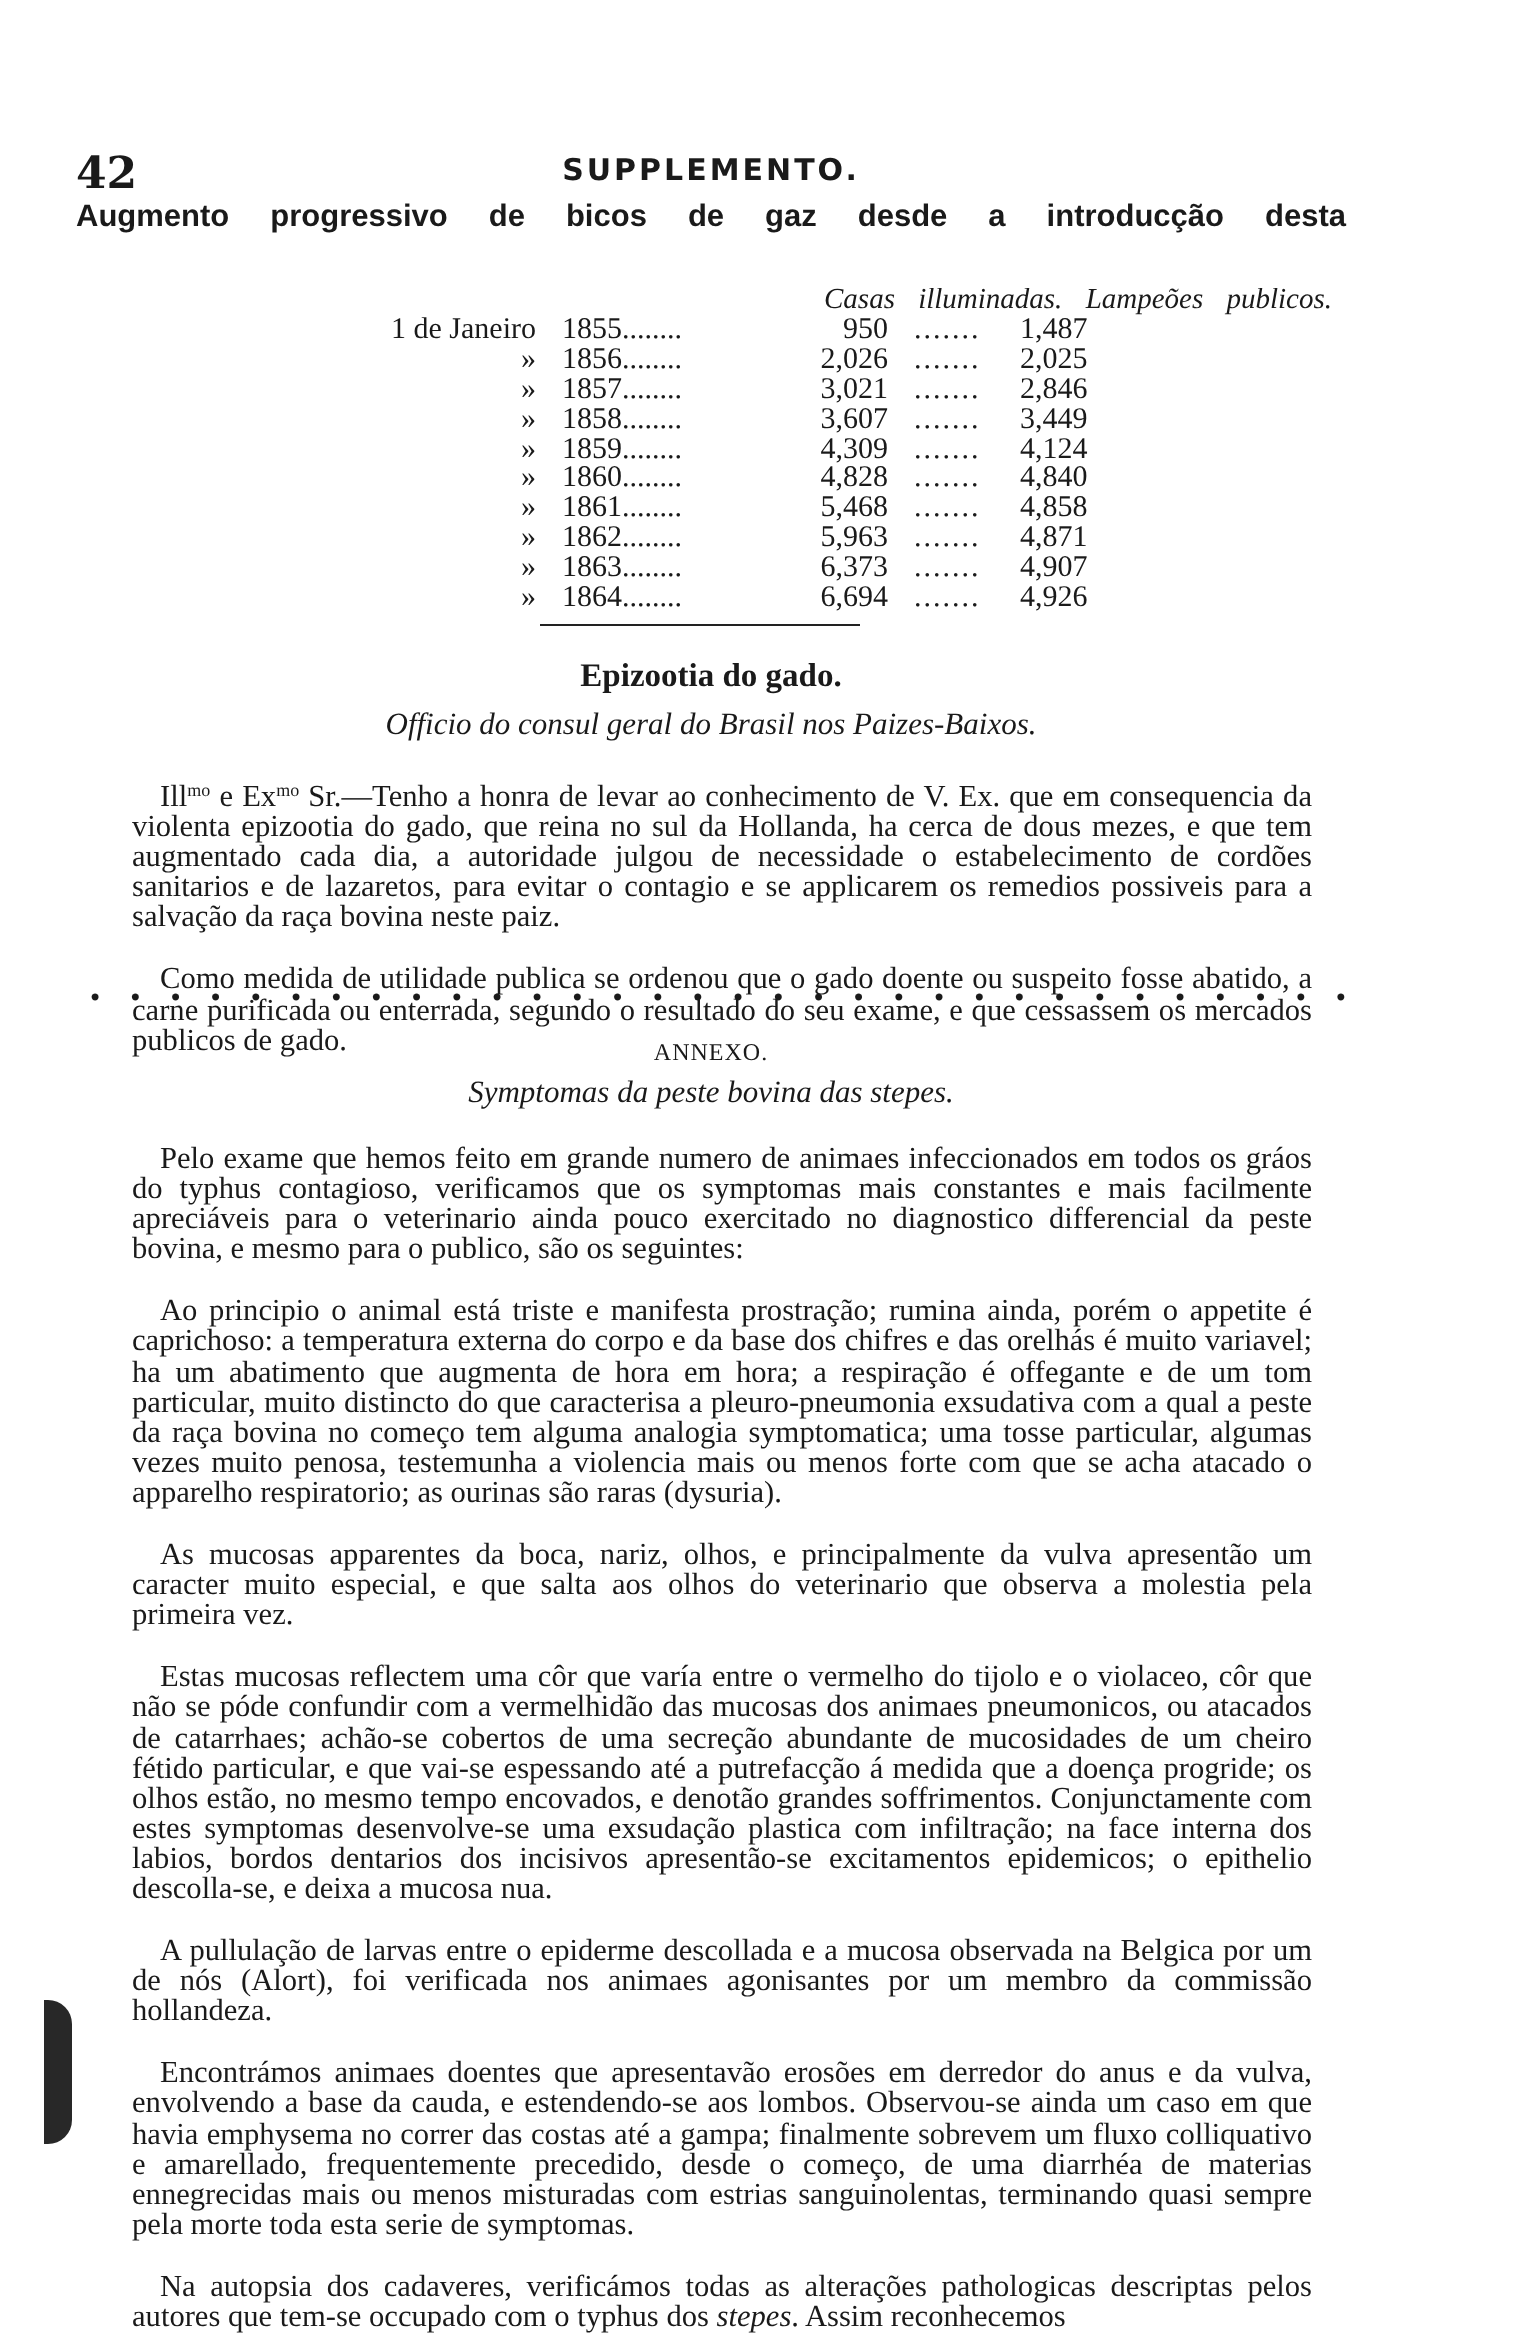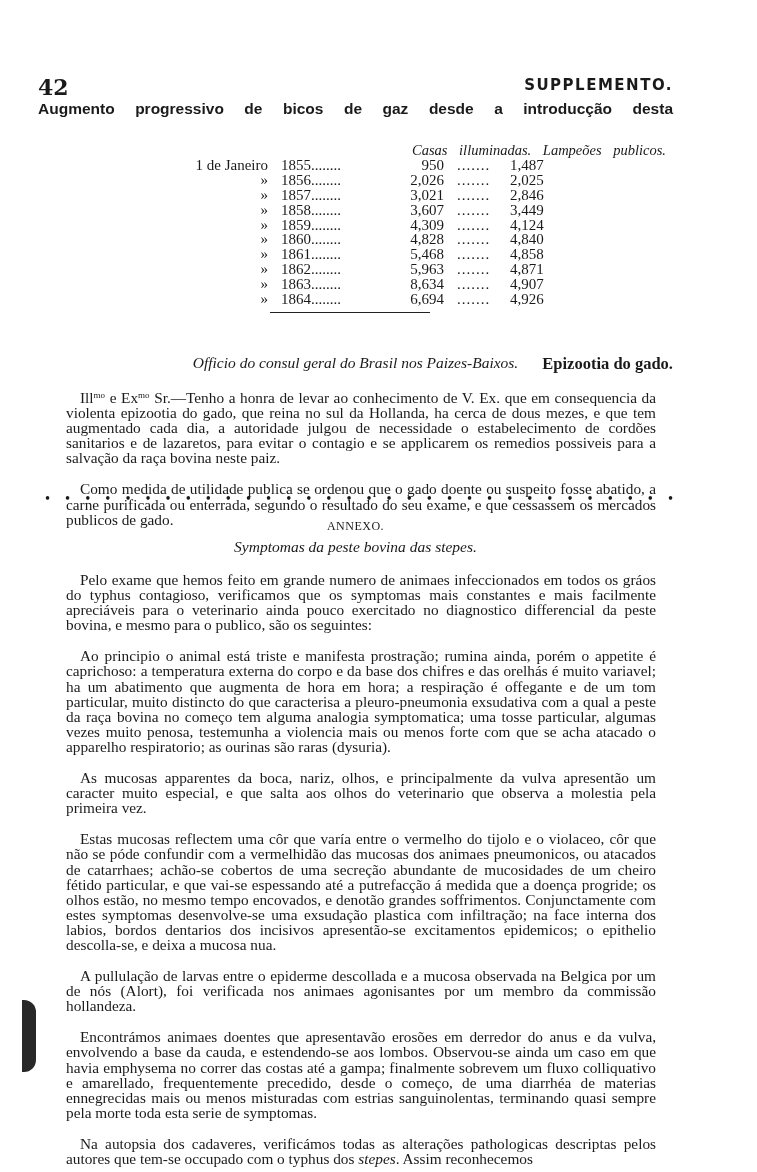--- a/index.html
+++ b/index.html
@@ -1,34 +1,34 @@
 <!DOCTYPE html>
 <html><head>
 <meta charset="utf-8">
 <style>
   html, body { margin:0; padding:0; background:#ffffff; }
   body { width:757px; height:1172px; position:relative; overflow:hidden; color:#1a1a1a; font-family:"DejaVu Serif", serif; }
   .page { position:absolute; left:0; top:0; width:705px; height:1172px; }
   .hdr { position:absolute; top:74px; left:38px; width:635px; height:28px; }
   .pnum { position:absolute; left:0; top:0; font-family:"DejaVu Serif", serif; font-weight:bold; font-size:22px; }
-  .running { position:absolute; left:0; right:0; top:2px; text-align:right; font-family:"DejaVu Sans", sans-serif; font-weight:bold; font-size:15px; letter-spacing:1.5px; }
+  .running { position:absolute; left:0; right:0; top:2px; text-align:center; font-family:"DejaVu Sans", sans-serif; font-weight:bold; font-size:15px; letter-spacing:1.5px; }
   .title { position:absolute; left:38px; width:635px; text-align:center; font-family:"Liberation Sans", sans-serif; font-weight:bold; font-size:15.5px; line-height:16px; }
   .t1 { top:101px; text-align:justify; text-align-last:justify; }
   .t2 { top:117px; }
   .colhead { position:absolute; top:142px; left:412px; font-family:"Liberation Serif", serif; font-style:italic; font-size:14.5px; word-spacing:8px; }
   .tbl { position:absolute; top:158px; left:180px; font-family:"Liberation Serif", serif; font-size:15px; }
   .row { position:relative; height:14.9px; line-height:15px; }
   .row span { position:absolute; white-space:pre; }
   .c0 { left:0; width:88px; text-align:right; }
   .cy { left:101px; }
   .cv1 { left:196px; width:68px; text-align:right; }
   .cdots { left:277px; letter-spacing:1px; }
   .cv2 { left:330px; }
   .rule { position:absolute; height:1px; background:#222; }
-  .sech { position:absolute; left:38px; width:635px; text-align:right; font-family:"Liberation Serif", serif; font-weight:bold; font-size:16.5px;margin-top:26px; }
+  .sech { position:absolute; left:38px; width:635px; text-align:center; font-family:"Liberation Serif", serif; font-weight:bold; font-size:16.5px; }
   .ital { position:absolute; left:38px; width:635px; text-align:center; font-family:"Liberation Serif", serif; font-style:italic; font-size:15.5px; }
   .small { position:absolute; left:38px; width:635px; text-align:center; font-family:"Liberation Serif", serif; font-size:12px; letter-spacing:0.5px; }
   .body { position:absolute; left:50px; width:622px; font-family:"Liberation Serif", serif; font-size:15.3px; line-height:15.1px; text-align:justify; }
   .body p { margin:16px; text-indent:14px; }
   .dots { position:absolute; left:44px; width:630px; top:494px; display:flex; justify-content:space-between; font-size:12px; line-height:10px; }
   .stain { position:absolute; left:22px; top:1000px; width:14px; height:72px; background:#111; border-radius:0 12px 12px 0; opacity:0.9; }
   sup { font-size:9px; vertical-align:5px; }
 </style>
 </head>
 <body>
@@ -100,21 +100,21 @@
       <div class="row">
         <span class="c0">»</span>
         <span class="cy">1862........</span>
         <span class="cv1">5,963</span>
         <span class="cdots">.......</span>
         <span class="cv2">4,871</span>
       </div>
       <div class="row">
         <span class="c0">»</span>
         <span class="cy">1863........</span>
-        <span class="cv1">8,634</span>
+        <span class="cv1">6,373</span>
         <span class="cdots">.......</span>
         <span class="cv2">4,907</span>
       </div>
       <div class="row">
         <span class="c0">»</span>
         <span class="cy">1864........</span>
         <span class="cv1">6,694</span>
         <span class="cdots">.......</span>
         <span class="cv2">4,926</span>
       </div>

